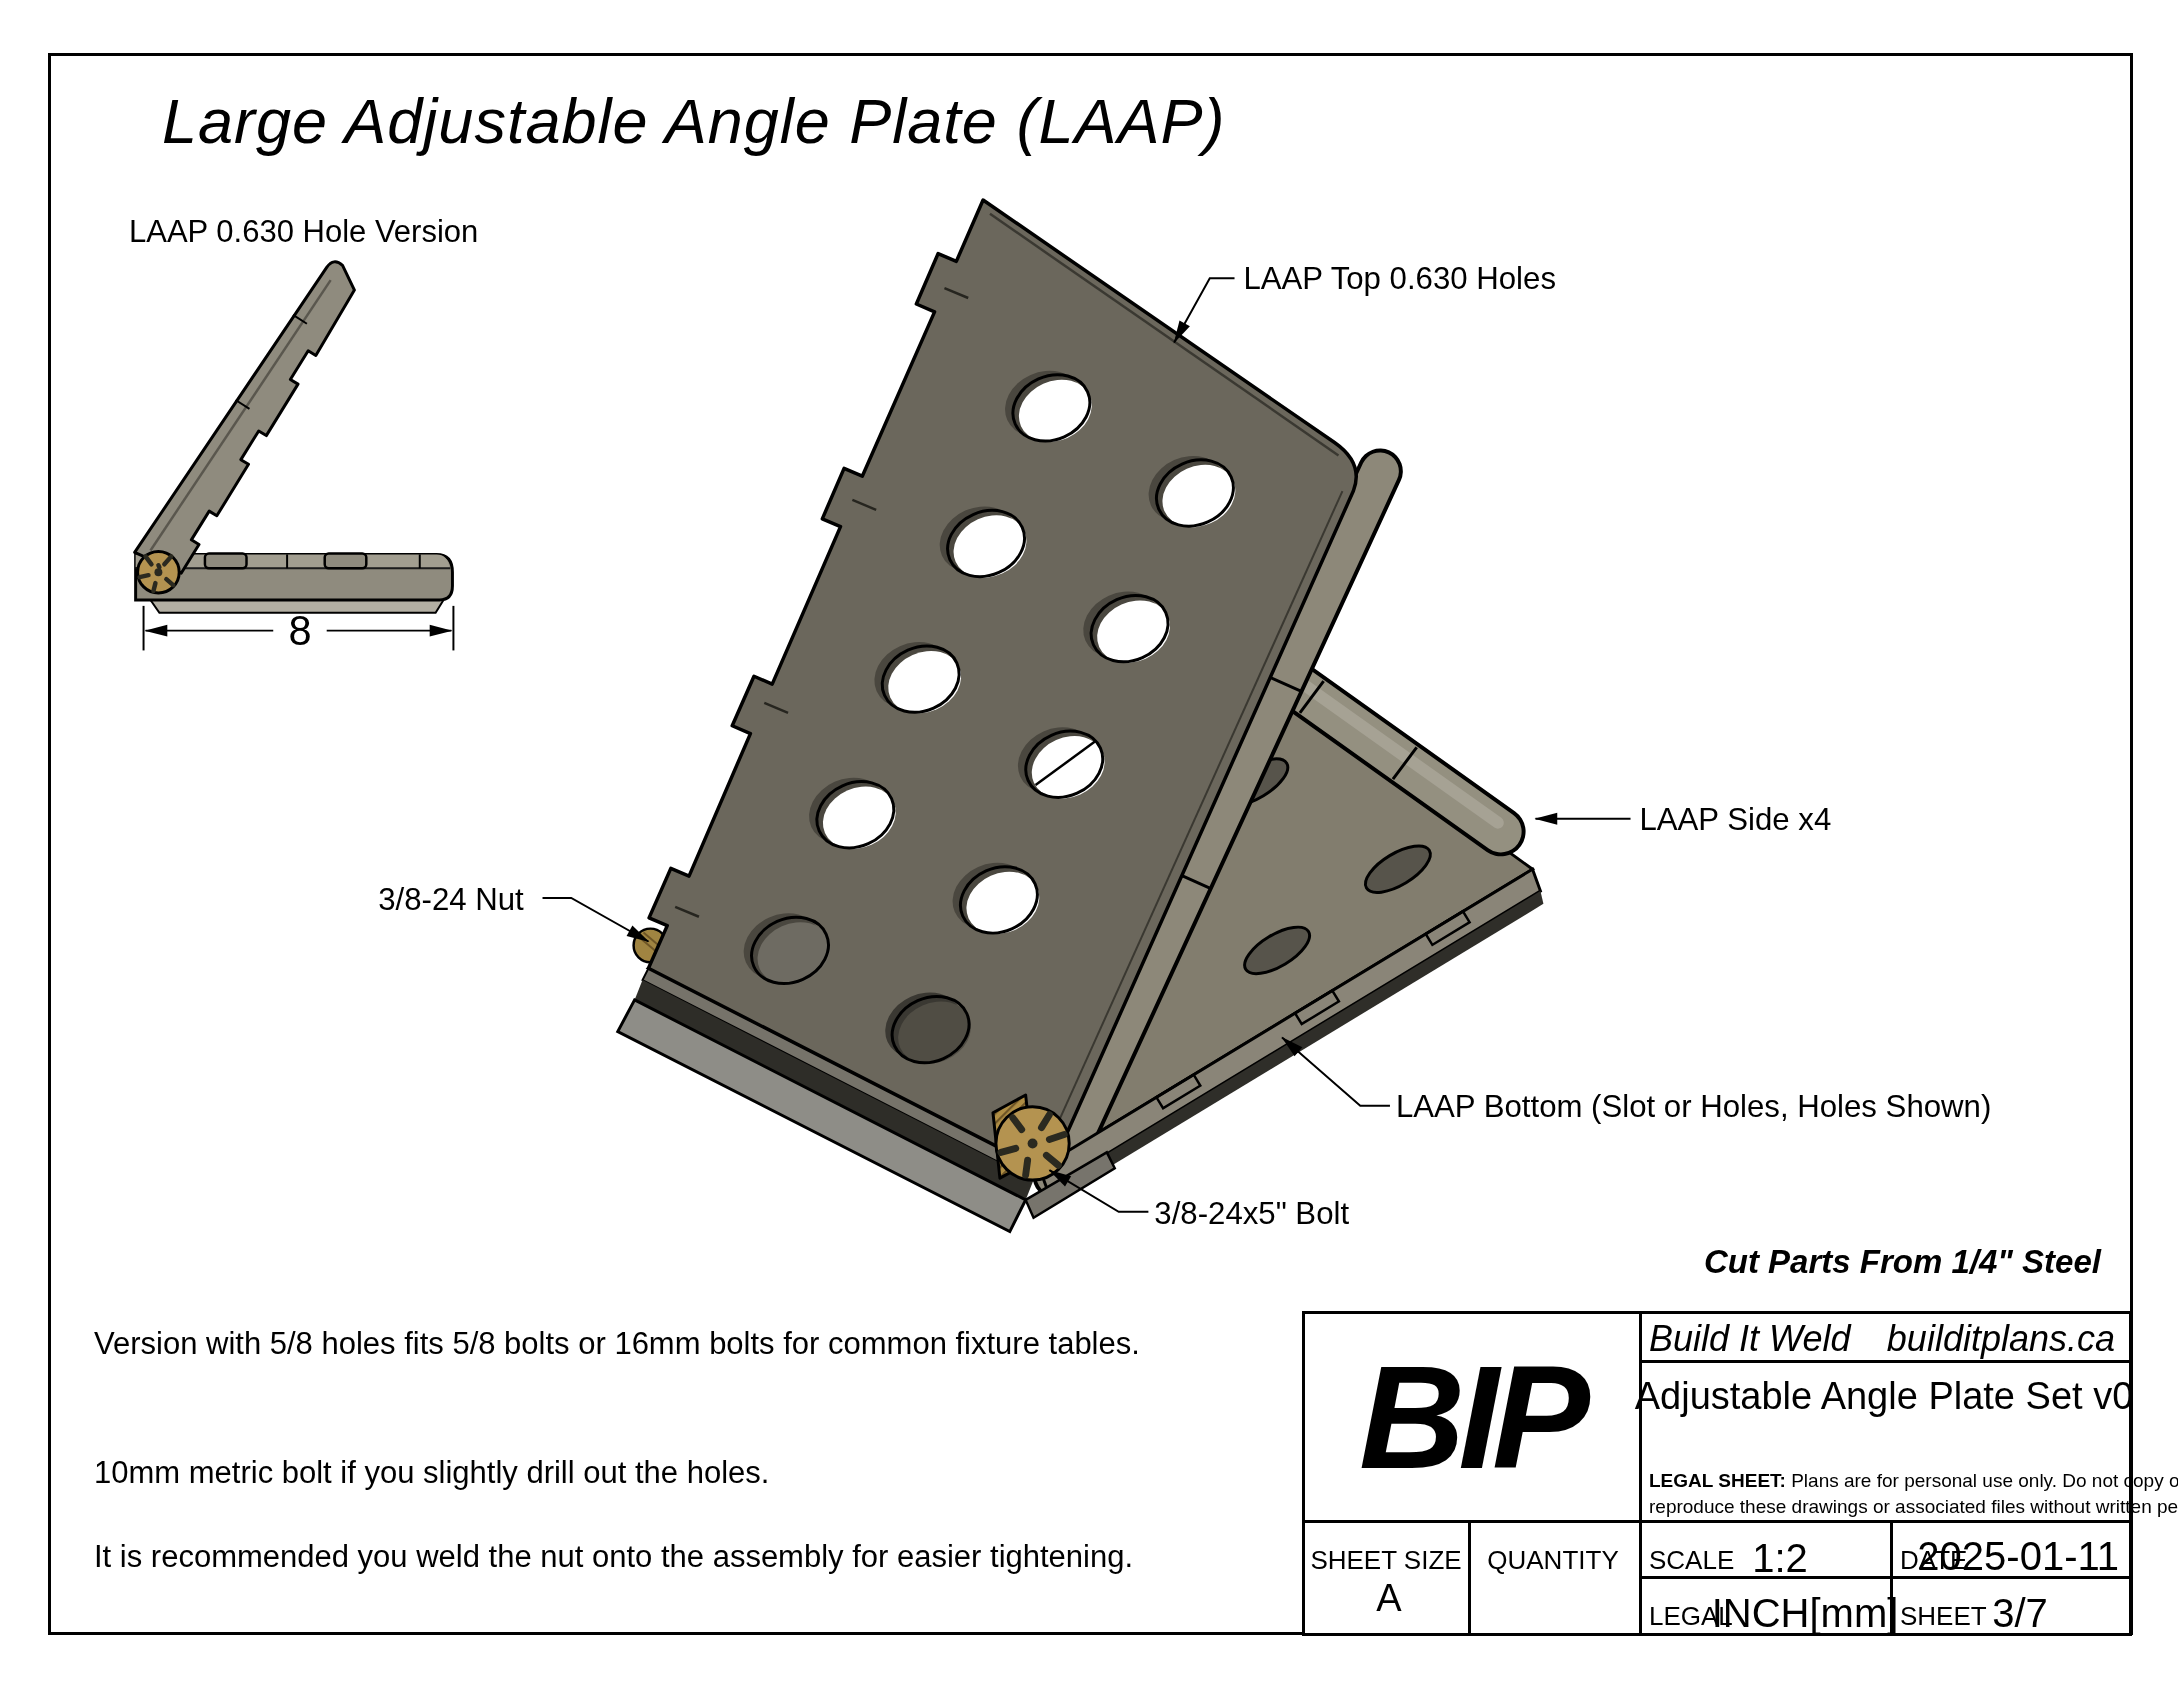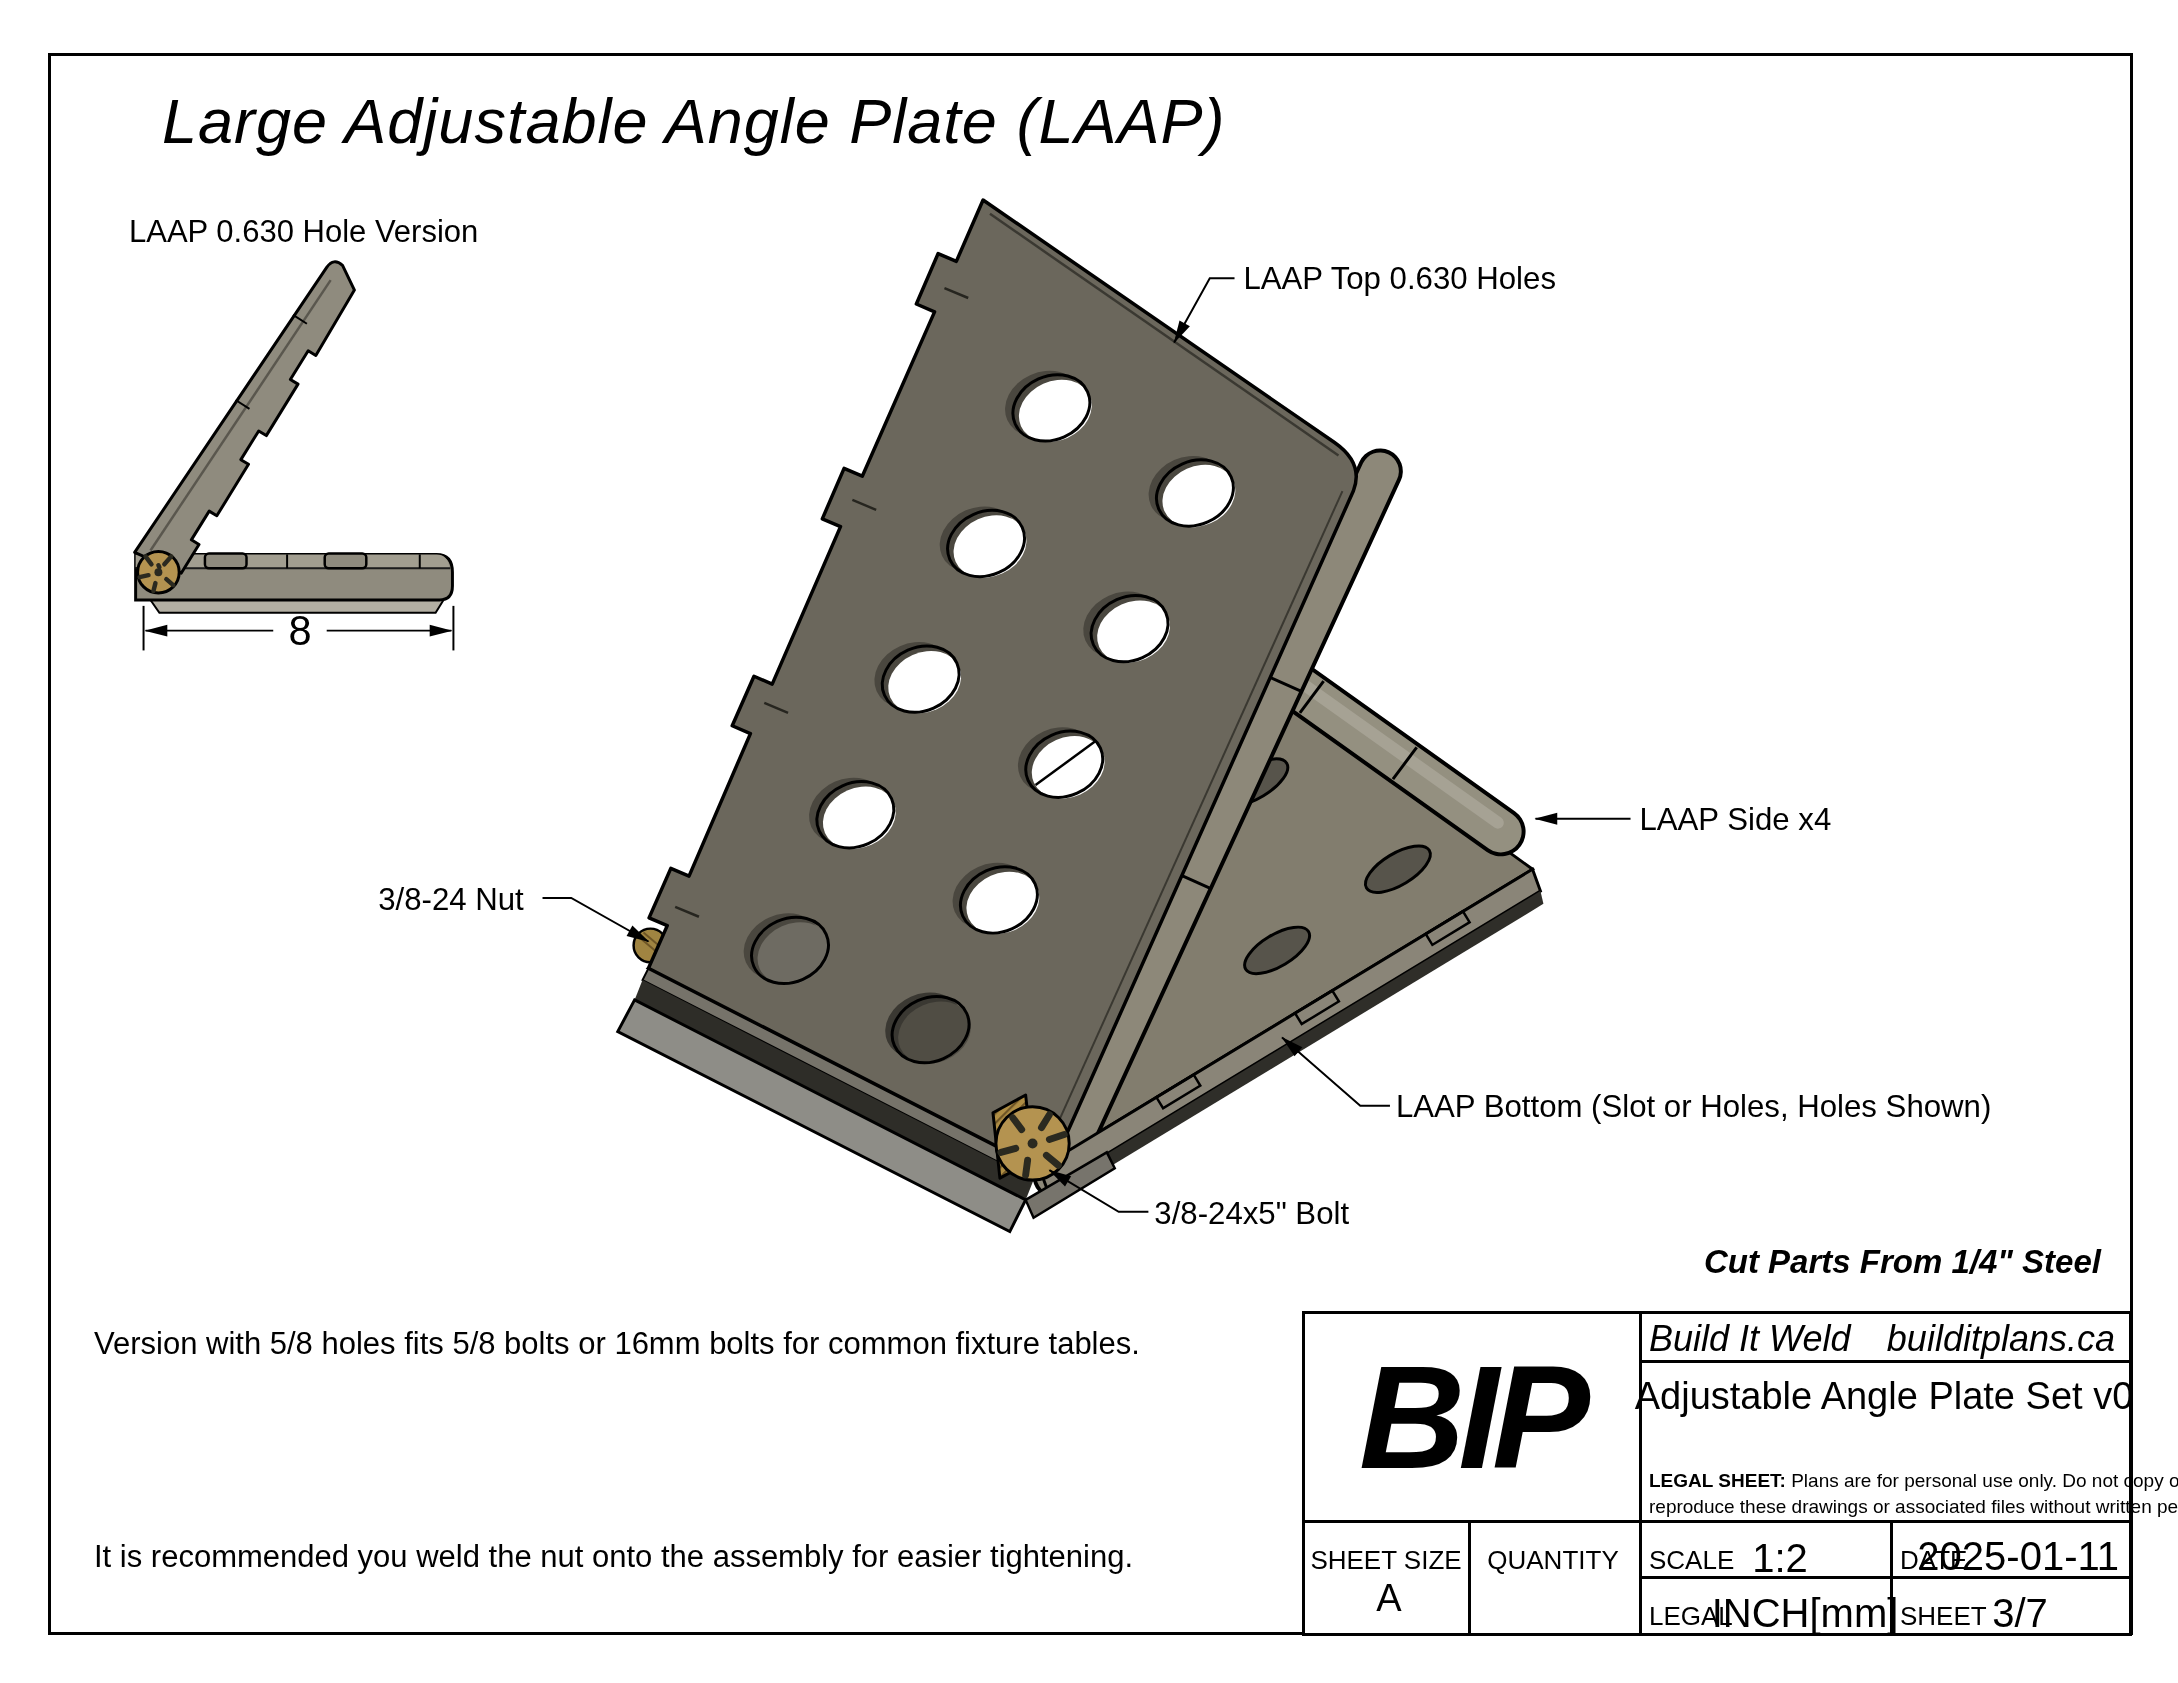--- a/index.html
+++ b/index.html
@@ -41,21 +41,21 @@
 </head>
 <body>
 
 <div class="abs" id="page-border"></div>
 
 <div class="abs" id="sheet-title">Large Adjustable Angle Plate (LAAP)</div>
 <div class="abs" id="sheet-subtitle">LAAP 0.630 Hole Version</div>
 <div class="abs" id="cut-note">Cut Parts From 1/4" Steel</div>
 
 <div class="abs note" id="note1">Version with 5/8 holes fits 5/8 bolts or 16mm bolts for common fixture tables.</div>
-<div class="abs note" id="note2"><br></div>
+<div class="abs note" id="note2"><br><span>10mm metric bolt if you slightly drill out the holes.</span></div>
 <div class="abs note" id="note3">It is recommended you weld the nut onto the assembly for easier tightening.</div>
 
 <svg class="abs" style="left:0;top:0;" width="2178" height="1683" viewBox="0 0 2200 1700">
   <defs>
     <marker id="arr" markerWidth="26" markerHeight="16" refX="24" refY="8" orient="auto" markerUnits="userSpaceOnUse">
       <path d="M25,8 L2,2 L2,14 Z" fill="#000"></path>
     </marker>
     <pattern id="hatch" width="7" height="7" patternUnits="userSpaceOnUse" patternTransform="rotate(45)">
       <rect width="7" height="7" fill="#AE8D44"></rect>
       <line x1="1" y1="0" x2="1" y2="7" stroke="#6E5526" stroke-width="2.5"></line>

